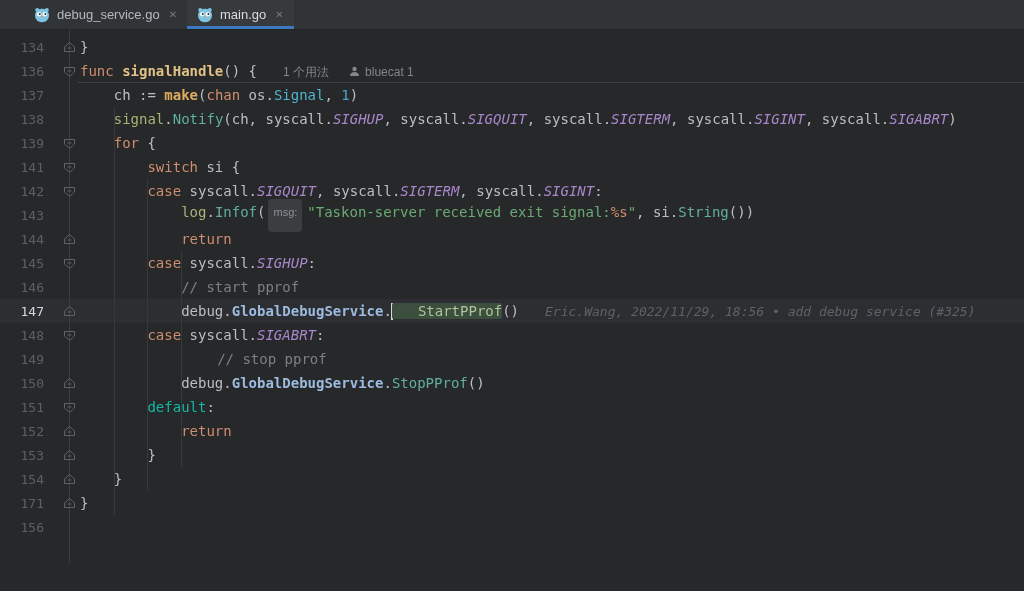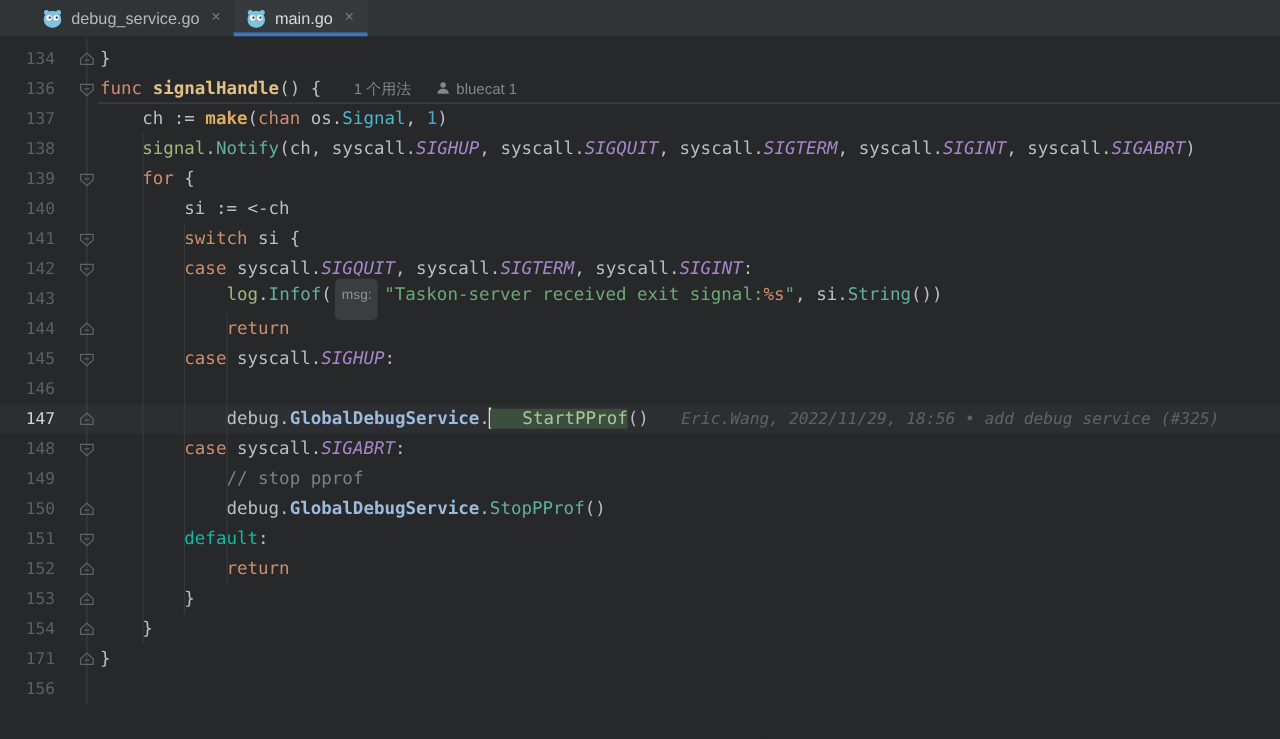--- a/index.html
+++ b/index.html
@@ -118,25 +118,20 @@
       <span class="lnum">139</span>
       <span class="foldcell">
         <svg width="13" height="13" viewBox="0 0 13 13">
           <path d="M1.5 2.5 H11.5 V7 L6.5 11.5 L1.5 7 Z" fill="none" stroke="#5F6367"></path>
           <path d="M4.5 6 H8.5" stroke="#5F6367"></path>
         </svg>
       </span>
       <span class="codetext"><span style="color: rgb(188, 190, 196);">    </span><span style="color: rgb(207, 142, 109);">for</span><span style="color: rgb(188, 190, 196);"> {</span></span>
     </div>
     <div class="row">
-      <span class="lnum">140</span>
-      <span class="foldcell"></span>
-      <span class="codetext"><span style="color: rgb(188, 190, 196);">        si := &lt;-ch</span></span>
-    </div>
-    <div class="row">
       <span class="lnum">141</span>
       <span class="foldcell">
         <svg width="13" height="13" viewBox="0 0 13 13">
           <path d="M1.5 2.5 H11.5 V7 L6.5 11.5 L1.5 7 Z" fill="none" stroke="#5F6367"></path>
           <path d="M4.5 6 H8.5" stroke="#5F6367"></path>
         </svg>
       </span>
       <span class="codetext"><span style="color: rgb(188, 190, 196);">        </span><span style="color: rgb(207, 142, 109);">switch</span><span style="color: rgb(188, 190, 196);"> si {</span></span>
     </div>
     <div class="row">
@@ -170,20 +165,21 @@
         <svg width="13" height="13" viewBox="0 0 13 13">
           <path d="M1.5 2.5 H11.5 V7 L6.5 11.5 L1.5 7 Z" fill="none" stroke="#5F6367"></path>
           <path d="M4.5 6 H8.5" stroke="#5F6367"></path>
         </svg>
       </span>
       <span class="codetext"><span style="color: rgb(188, 190, 196);">        </span><span style="color: rgb(207, 142, 109);">case</span><span style="color: rgb(188, 190, 196);"> syscall.</span><span style="color: rgb(168, 134, 201); font-style: italic;">SIGHUP</span><span style="color: rgb(188, 190, 196);">:</span></span>
     </div>
     <div class="row">
       <span class="lnum">146</span>
       <span class="foldcell"></span>
+      <span class="codetext"><span style="color: rgb(188, 190, 196);">            </span><span style="color: rgb(125, 128, 132);">// start pprof</span></span>
     </div>
     <div class="row current">
       <span class="lnum">147</span>
       <span class="foldcell">
         <svg width="13" height="13" viewBox="0 0 13 13">
           <path d="M1.5 10.5 H11.5 V6 L6.5 1.5 L1.5 6 Z" fill="none" stroke="#5F6367"></path>
           <path d="M4.5 7 H8.5" stroke="#5F6367"></path>
         </svg>
       </span>
       <span class="codetext"><span style="color: rgb(188, 190, 196);">            debug.</span><span style="color: rgb(156, 187, 223); font-weight: 600;">GlobalDebugService</span><span style="color: rgb(188, 190, 196);">.</span><span class="caret"></span><span class="hl" style="color: rgb(174, 196, 155); background: rgb(60, 79, 62);">StartPProf</span><span style="color: rgb(188, 190, 196);">()</span><span class="blame">Eric.Wang, 2022/11/29, 18:56 • add debug service (#325)</span></span>
@@ -194,21 +190,21 @@
         <svg width="13" height="13" viewBox="0 0 13 13">
           <path d="M1.5 2.5 H11.5 V7 L6.5 11.5 L1.5 7 Z" fill="none" stroke="#5F6367"></path>
           <path d="M4.5 6 H8.5" stroke="#5F6367"></path>
         </svg>
       </span>
       <span class="codetext"><span style="color: rgb(188, 190, 196);">        </span><span style="color: rgb(207, 142, 109);">case</span><span style="color: rgb(188, 190, 196);"> syscall.</span><span style="color: rgb(168, 134, 201); font-style: italic;">SIGABRT</span><span style="color: rgb(188, 190, 196);">:</span></span>
     </div>
     <div class="row">
       <span class="lnum">149</span>
       <span class="foldcell"></span>
-      <span class="codetext"><span style="color: rgb(188, 190, 196);">            </span><span style="color: rgb(125, 128, 132);">// stop pprof</span></span>
+      <span class="codetext"><span style="color: rgb(188, 190, 196);">            </span><span style="color: rgb(125, 128, 132); margin-left: 36px;">// stop pprof</span></span>
     </div>
     <div class="row">
       <span class="lnum">150</span>
       <span class="foldcell">
         <svg width="13" height="13" viewBox="0 0 13 13">
           <path d="M1.5 10.5 H11.5 V6 L6.5 1.5 L1.5 6 Z" fill="none" stroke="#5F6367"></path>
           <path d="M4.5 7 H8.5" stroke="#5F6367"></path>
         </svg>
       </span>
       <span class="codetext"><span style="color: rgb(188, 190, 196);">            debug.</span><span style="color: rgb(156, 187, 223); font-weight: 600;">GlobalDebugService</span><span style="color: rgb(188, 190, 196);">.</span><span style="color: rgb(97, 175, 160);">StopPProf</span><span style="color: rgb(188, 190, 196);">()</span></span>

